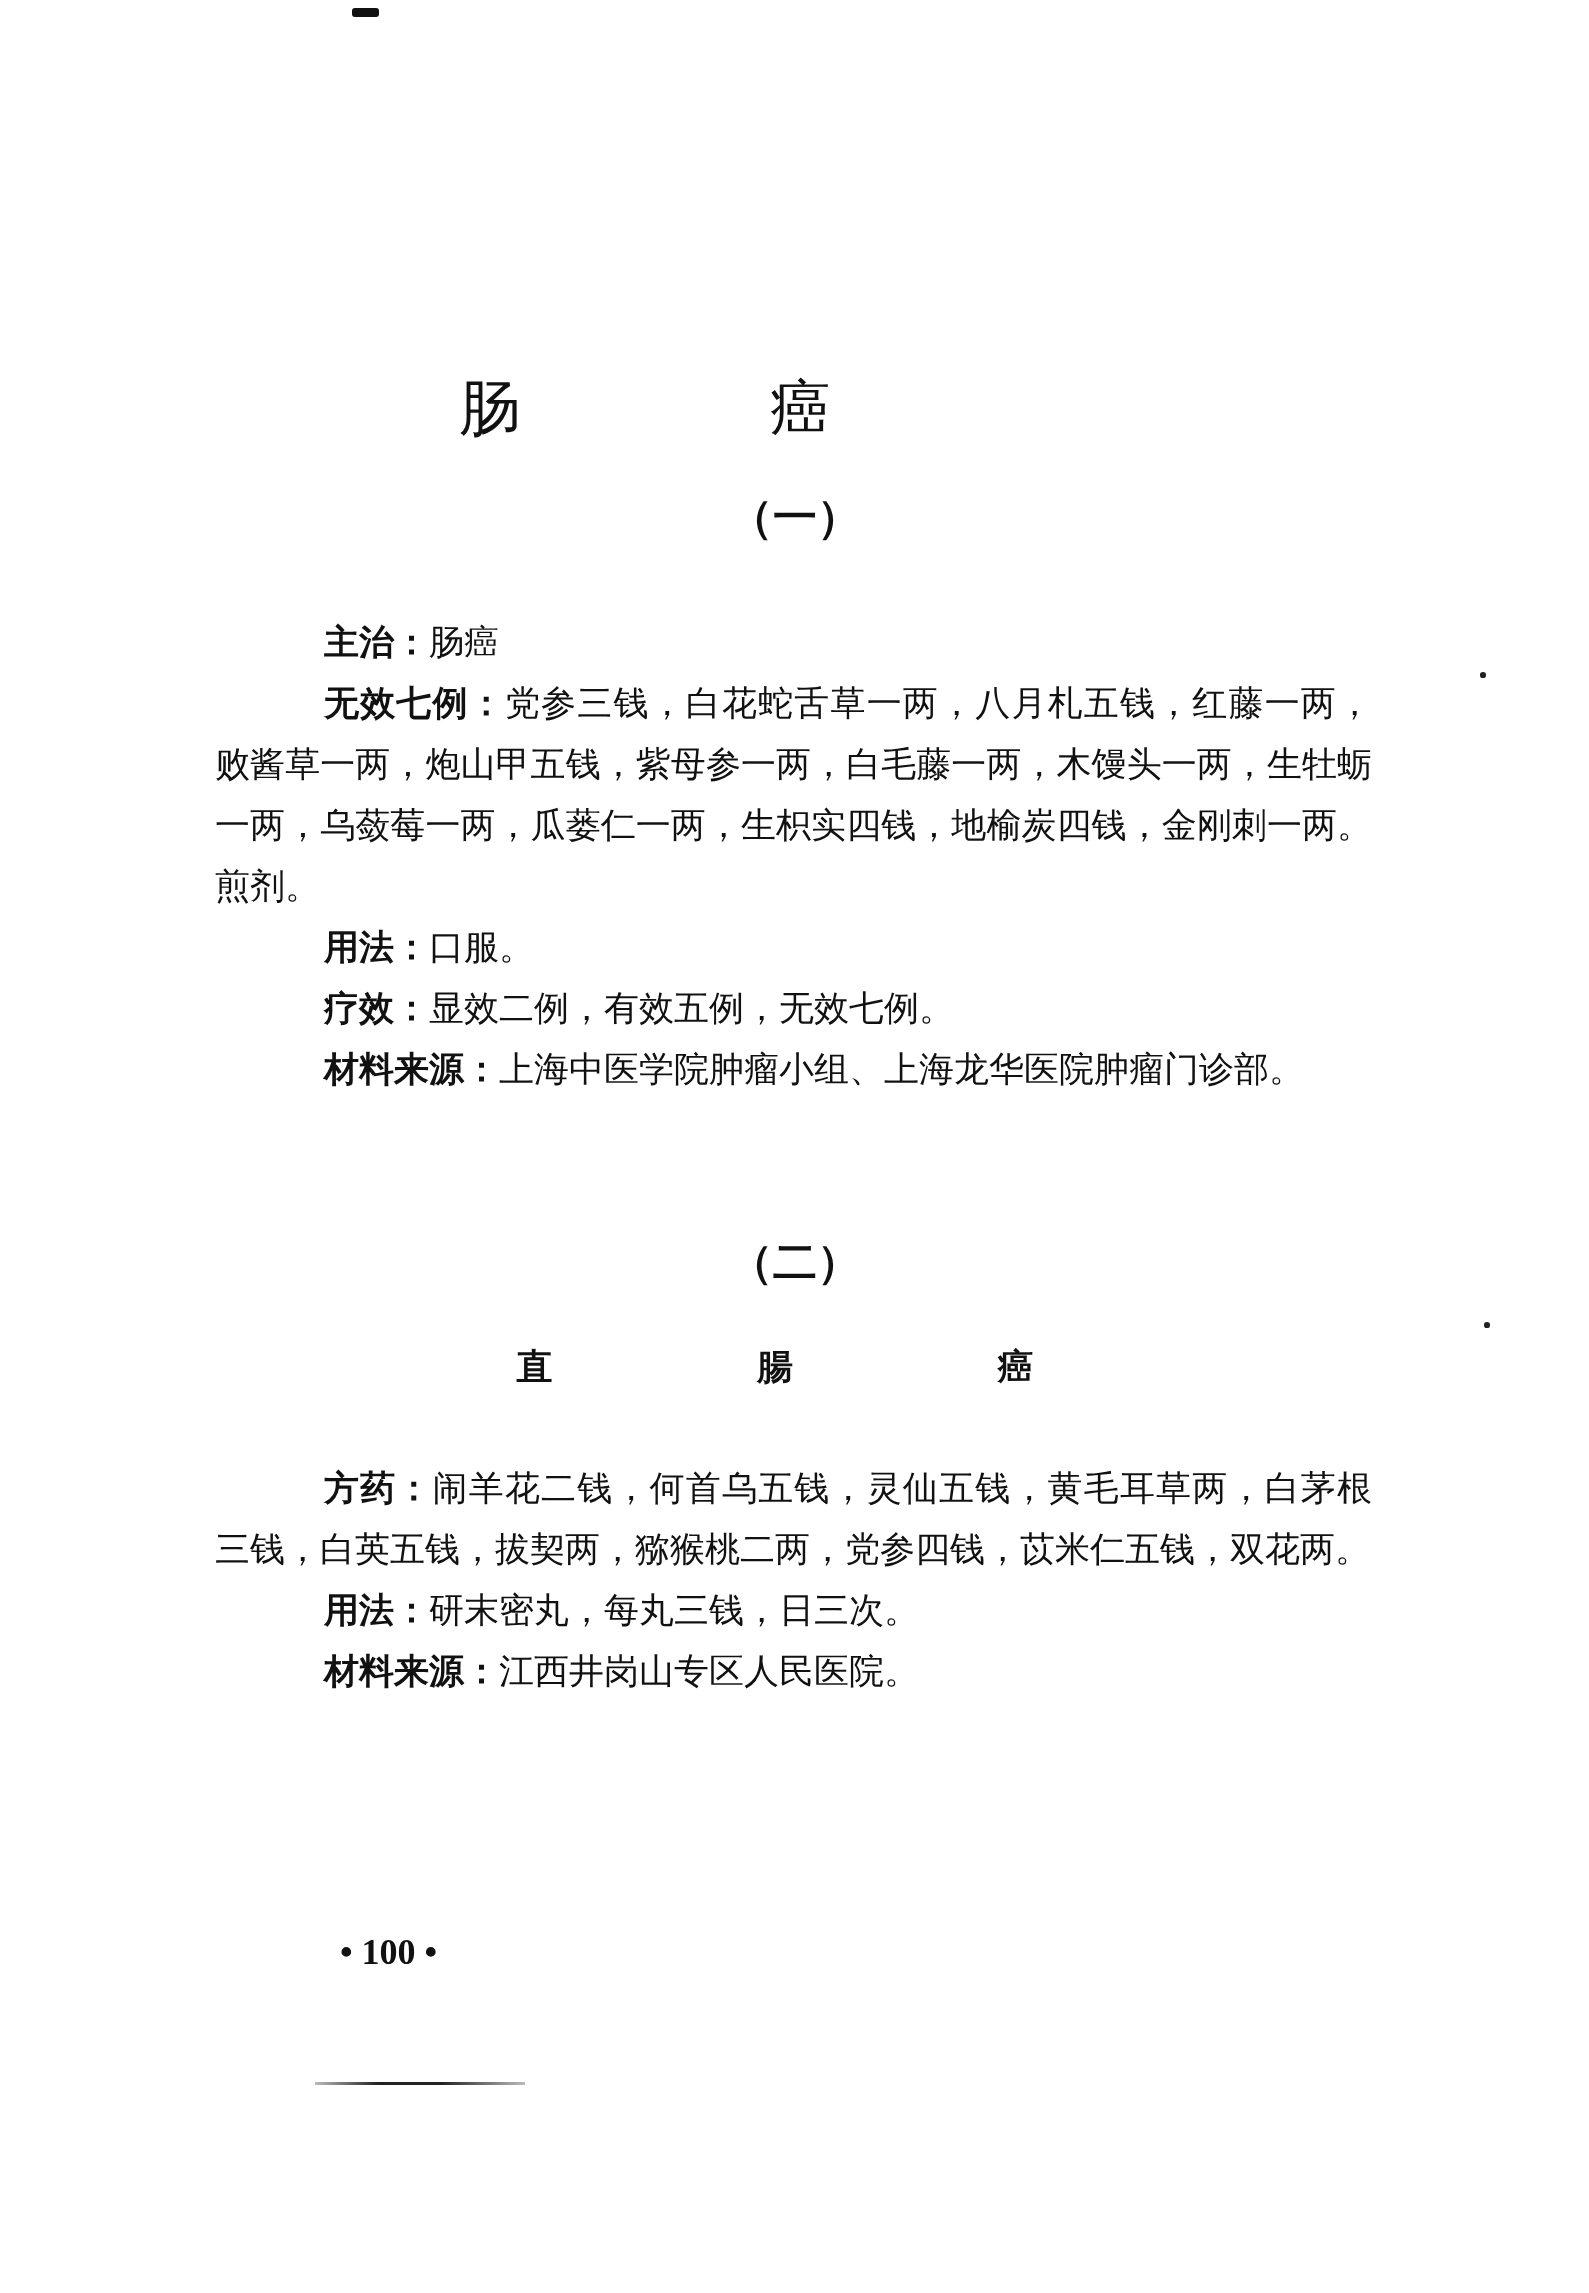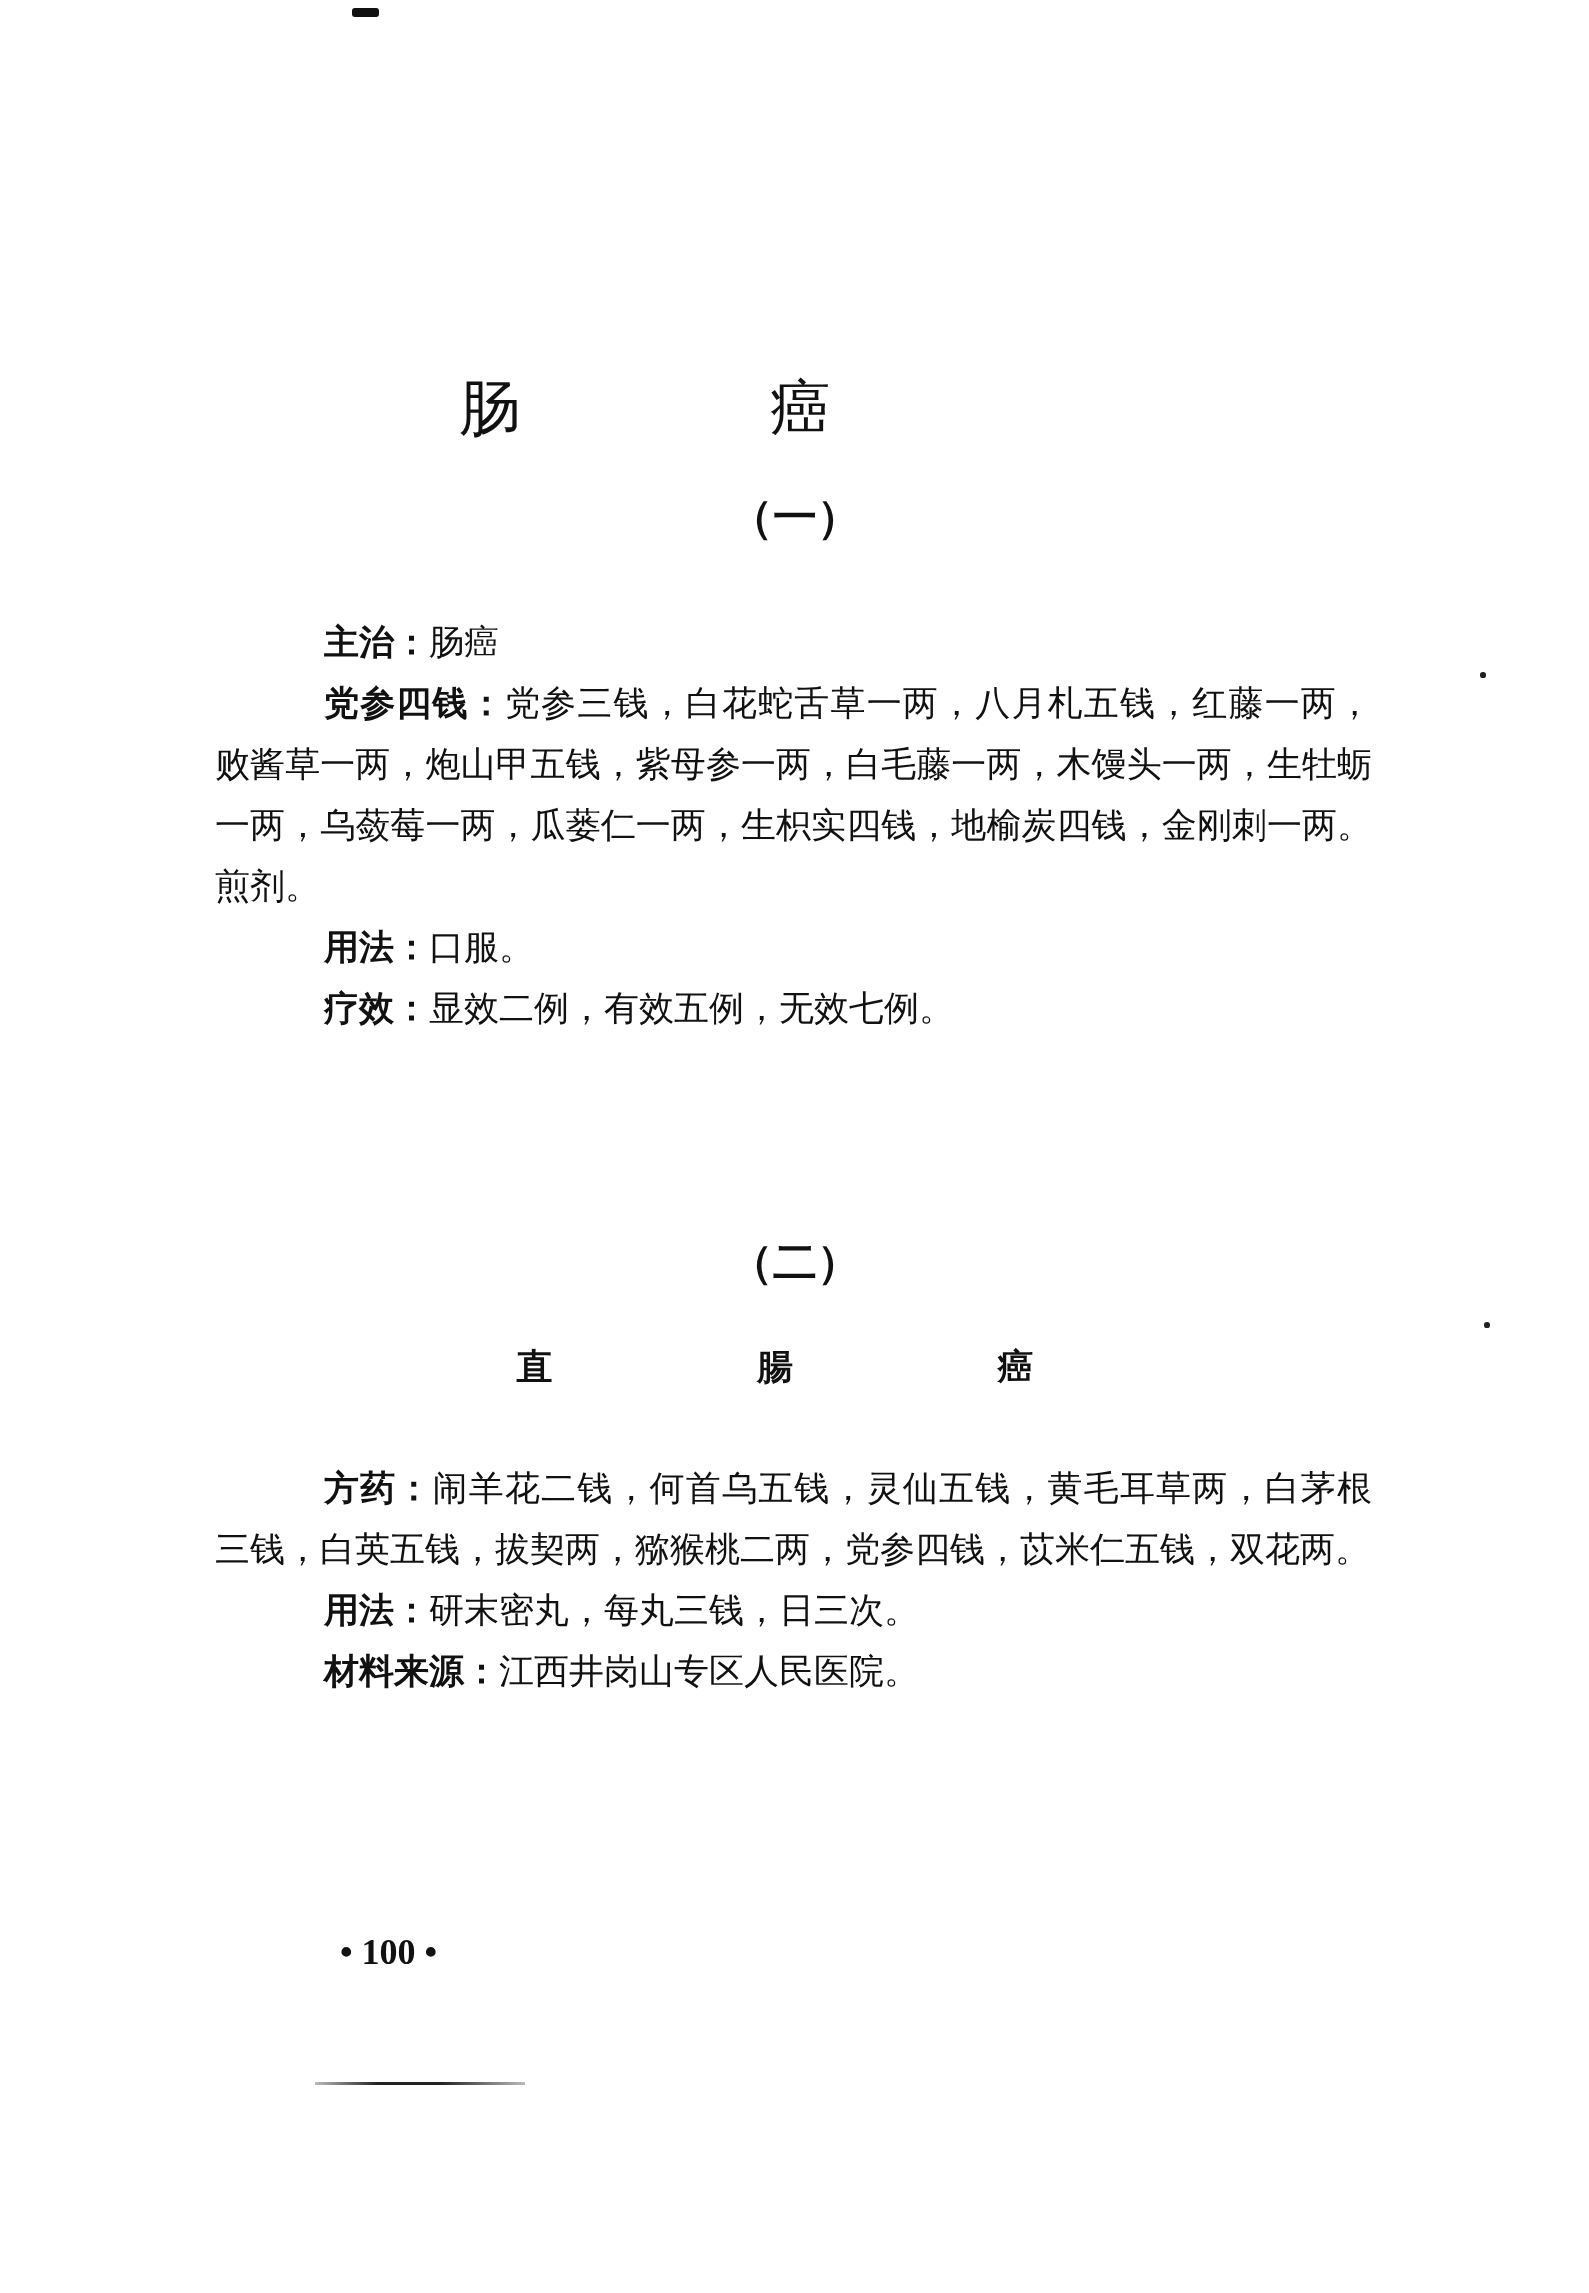--- a/index.html
+++ b/index.html
@@ -42,27 +42,30 @@
 
 <h1 class="title" style="margin:0;font-weight:normal;">肠 癌</h1>
 
 <div class="section-num" style="top:488px;">（一）</div>
 
 <div class="block" style="top:612px;">
   <p class="para">
     <span class="label">主治：</span><span>肠癌</span>
   </p>
   <p class="para">
-    <span class="label">党参四钱：</span><span>党参三钱，白花蛇舌草一两，八月札五钱，红藤一两，败酱草一两，炮山甲五钱，紫母参一两，白毛藤一两，木馒头一两，生牡蛎一两，乌蔹莓一两，瓜蒌仁一两，生枳实四钱，地榆炭四钱，金刚刺一两。煎剂。</span>
+    <span class="label">无效七例：</span><span>党参三钱，白花蛇舌草一两，八月札五钱，红藤一两，败酱草一两，炮山甲五钱，紫母参一两，白毛藤一两，木馒头一两，生牡蛎一两，乌蔹莓一两，瓜蒌仁一两，生枳实四钱，地榆炭四钱，金刚刺一两。煎剂。</span>
   </p>
   <p class="para">
     <span class="label">用法：</span><span>口服。</span>
   </p>
   <p class="para">
     <span class="label">疗效：</span><span>显效二例，有效五例，无效七例。</span>
+  </p>
+  <p class="para">
+    <span class="label">材料来源：</span><span>上海中医学院肿瘤小组、上海龙华医院肿瘤门诊部。</span>
   </p>
 </div>
 
 <div class="section-num" style="top:1233px;">（二）</div>
 
 <div class="subtitle">直 腸 癌</div>
 
 <div class="block" style="top:1458px;">
   <p class="para">
     <span class="label">方药：</span><span>闹羊花二钱，何首乌五钱，灵仙五钱，黄毛耳草两，白茅根三钱，白英五钱，拔契两，猕猴桃二两，党参四钱，苡米仁五钱，双花两。</span>

